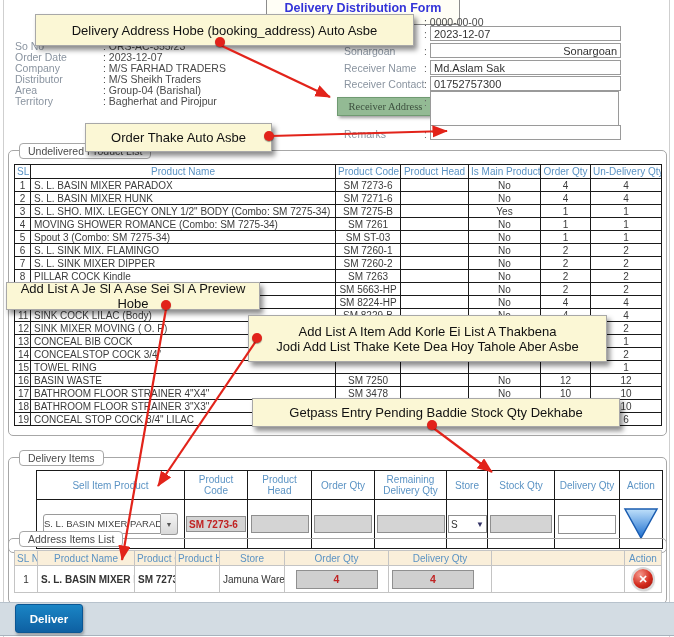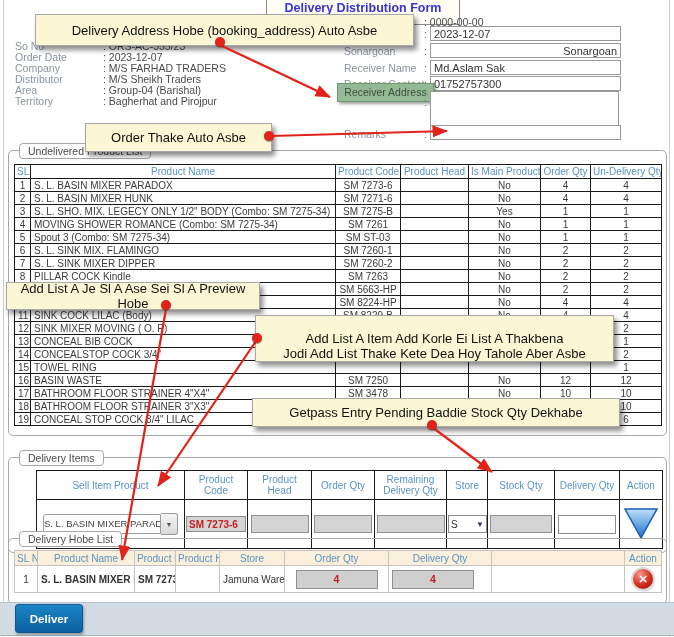--- a/index.html
+++ b/index.html
@@ -15,23 +15,23 @@
   .info-label{position:absolute;left:15px;color:#8a94a0;}
   .info-value{position:absolute;left:103px;color:#4a4a4a;}
   
   .f-label{position:absolute;left:344px;font-size:10.5px;color:#8a94a0;white-space:nowrap;}
   .f-colon{position:absolute;left:424px;font-size:10.5px;color:#666;}
   .f-static{position:absolute;left:424px;font-size:10.5px;color:#4a4a4a;}
   .f-input{position:absolute;left:430px;width:183px;height:13px;border:1px solid #9a9a9a;
            font-size:11px;font-family:"Liberation Sans",sans-serif;padding:0 3px;color:#333;background:#fff;}
   .f-textarea{position:absolute;left:430px;width:183px;height:31px;border:1px solid #9a9a9a;
            font-family:"Liberation Sans",sans-serif;font-size:11px;resize:none;background:#fff;}
-  .green-label{position:absolute;left:337px;top:83px;width:95px;height:17px;background:#93ba94;
+  .green-label{position:absolute;left:337px;top:97px;width:95px;height:17px;background:#93ba94;
            border:1px solid #6f9a71;box-shadow:2px 2px 3px rgba(0,0,0,.38);color:#3c4f3e;
-           font-size:10.5px;text-align:center;line-height:17px;}
+           font-size:10.5px;text-align:center;line-height:17px;font-family:Liberation Serif, serif;}
   
   .fset{position:absolute;border:1px solid #a7a7a7;border-radius:5px;background:transparent;}
   .legend{position:absolute;top:-8px;left:10px;background:#fff;border:1px solid #a7a7a7;
           border-radius:4px;padding:1px 8px;font-size:10.5px;color:#4a4a4a;white-space:nowrap;}
   
   table{border-collapse:collapse;table-layout:fixed;}
   .main-tbl{position:absolute;left:5px;top:13px;width:647px;font-size:10px;}
   .main-tbl th{border:1px solid #1a1a1a;color:#5b93c4;font-weight:normal;height:13px;
                padding:0 2px;overflow:hidden;white-space:nowrap;}
   .main-tbl td{border:1px solid #1a1a1a;height:12px;padding:0 3px;color:#3c3c3c;
@@ -406,21 +406,21 @@
                 </defs>
               <polygon points="2,2 34,2 18,31" fill="url(#tg)" stroke="#1a5cb0" stroke-width="1.5"></polygon>
             </svg>
           </td>
         </tr>
       </tbody>
     </table>
   </div>
 
   <div class="fset" style="left:8px;top:538px;width:657px;height:64px;">
-    <span class="legend">Delivery Hobe List</span>
+    <span class="legend">Address Items List</span>
     <table class="list-tbl">
       <colgroup>
           <col style="width:23px">
           <col style="width:97px">
           <col style="width:41px">
           <col style="width:44px">
           <col style="width:65px">
           <col style="width:104px">
           <col style="width:103px">
           <col style="width:133px">
@@ -467,21 +467,21 @@
 
   <div class="callout" style="left:85px;top:123px;width:185px;height:27px;">
     <div>Order Thake Auto Asbe</div>
   </div>
   <div class="callout" style="left:35px;top:14px;width:377px;height:30px;">
     <div>Delivery Address Hobe (booking_address) Auto Asbe</div>
   </div>
   <div class="callout" style="left:6px;top:282px;width:252px;height:26px;">
     <div>Add List A Je Sl A Ase Sei Sl A Preview Hobe</div>
   </div>
-  <div class="callout" style="left:255px;top:315px;width:357px;height:45px;justify-content:flex-end;">
+  <div class="callout" style="left:248px;top:315px;width:357px;height:45px;">
     <div>Add List A Item Add Korle Ei List A Thakbena</div>
     <div>Jodi Add List Thake Kete Dea Hoy Tahole Aber Asbe</div>
   </div>
   <div class="callout" style="left:252px;top:398px;width:366px;height:27px;">
     <div>Getpass Entry Pending Baddie Stock Qty Dekhabe</div>
   </div>
 
   <svg id="arrows" width="674" height="637">
     <defs>
       <marker id="ah" markerWidth="8" markerHeight="6.4" refX="6.6" refY="2.8" orient="auto">

